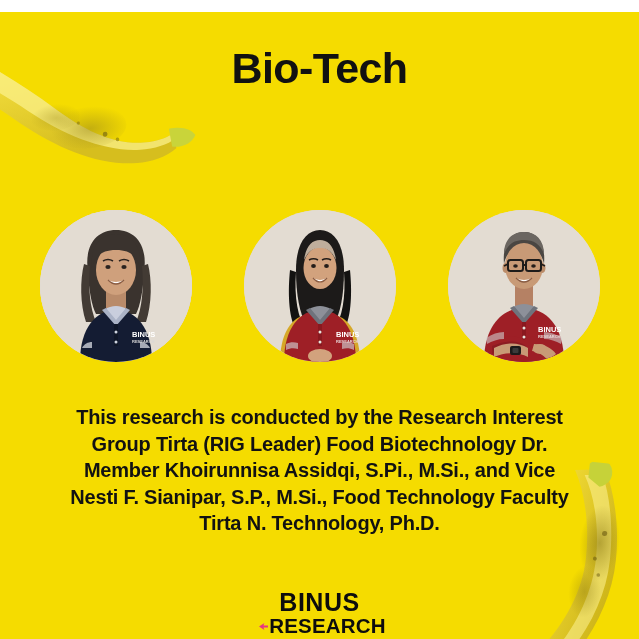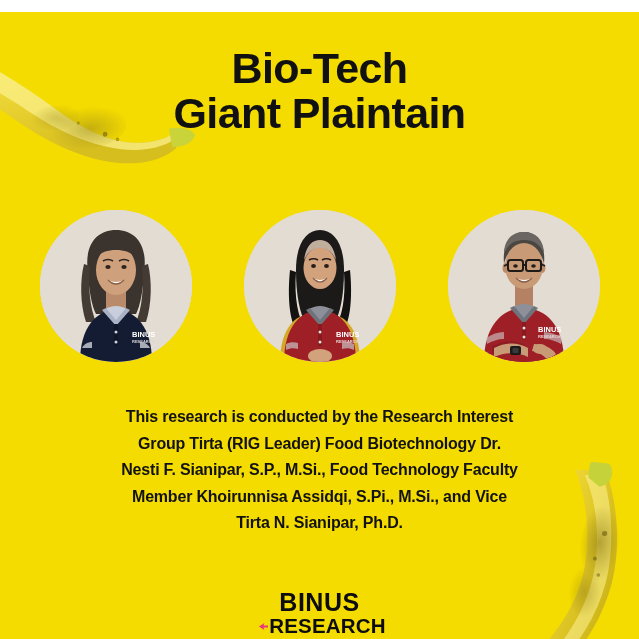--- a/index.html
+++ b/index.html
@@ -86,21 +86,21 @@
     top: 392px;
     left: 32px;
     width: 575px;
     text-align: center;
   }
   .body-line {
     display: block;
     color: #121212;
     font-family: "Liberation Sans", sans-serif;
     font-weight: bold;
-    font-size: 16px;
+    font-size: 20px;
     line-height: 26.5px;
     letter-spacing: -0.2px;
     white-space: nowrap;
   }
 
   
   .logo {
     position: absolute;
     left: 0;
     top: 578px;
@@ -187,21 +187,20 @@
       <ellipse cx="112" cy="130" rx="16" ry="26" fill="url(#spotB)" opacity="0.7"></ellipse>
       <path d="M104,2 C112,-6 122,-4 126,4 C130,14 124,22 116,24 L104,16 Z" fill="#C6D239"></path>
       <circle cx="126" cy="70" r="2.6" fill="#6a5a10" opacity="0.6"></circle>
       <circle cx="119" cy="96" r="2" fill="#6a5a10" opacity="0.55"></circle>
       <circle cx="124" cy="112" r="1.8" fill="#6a5a10" opacity="0.5"></circle>
     </svg>
   </div>
 
   <div class="title-block">
     <span class="title-line">Bio-Tech</span>
-    <span class="title-line">Giant Plaintain</span>
   </div>
 
   <div class="portraits">
 
     <div class="portrait">
       <svg viewBox="0 0 152 152" xmlns="http://www.w3.org/2000/svg">
         <rect width="152" height="152" fill="#DFD9CF"></rect>
         <rect y="0" width="152" height="152" fill="#E3DCD2"></rect>
 
         <path d="M48,62 C44,36 56,20 76,20 C96,20 108,36 104,62 C103,82 100,96 96,104 L56,104 C52,96 49,82 48,62 Z" fill="#3a332e"></path>
@@ -334,23 +333,23 @@
         <text x="90" y="122" font-family="Liberation Sans, sans-serif" font-size="7.5" font-weight="bold" fill="#ffffff">BINUS</text>
         <text x="90" y="128" font-family="Liberation Sans, sans-serif" font-size="4" font-weight="bold" fill="#e7d6d6">RESEARCH</text>
       </svg>
     </div>
 
   </div>
 
   <div class="body-block">
     <span class="body-line">This research is conducted by the Research Interest</span>
     <span class="body-line">Group Tirta (RIG Leader) Food Biotechnology Dr.</span>
+    <span class="body-line">Member Khoirunnisa Assidqi, S.Pi., M.Si., and Vice</span>
     <span class="body-line">Nesti F. Sianipar, S.P., M.Si., Food Technology Faculty</span>
-    <span class="body-line">Member Khoirunnisa Assidqi, S.Pi., M.Si., and Vice</span>
-    <span class="body-line">Tirta N. Sianipar, Ph.D.</span>
+    <span class="body-line">Tirta N. Technology, Ph.D.</span>
   </div>
 
   <div class="logo">
     <span class="logo-binus">BINUS</span>
     <span class="logo-research-row">
       <span class="logo-accent">
         <svg viewBox="0 0 10 10" xmlns="http://www.w3.org/2000/svg">
           <path d="M0,5 L6,1 L5,4 L10,4 L10,6 L5,6 L6,9 Z" fill="#E8357F"></path>
         </svg>
       </span>

